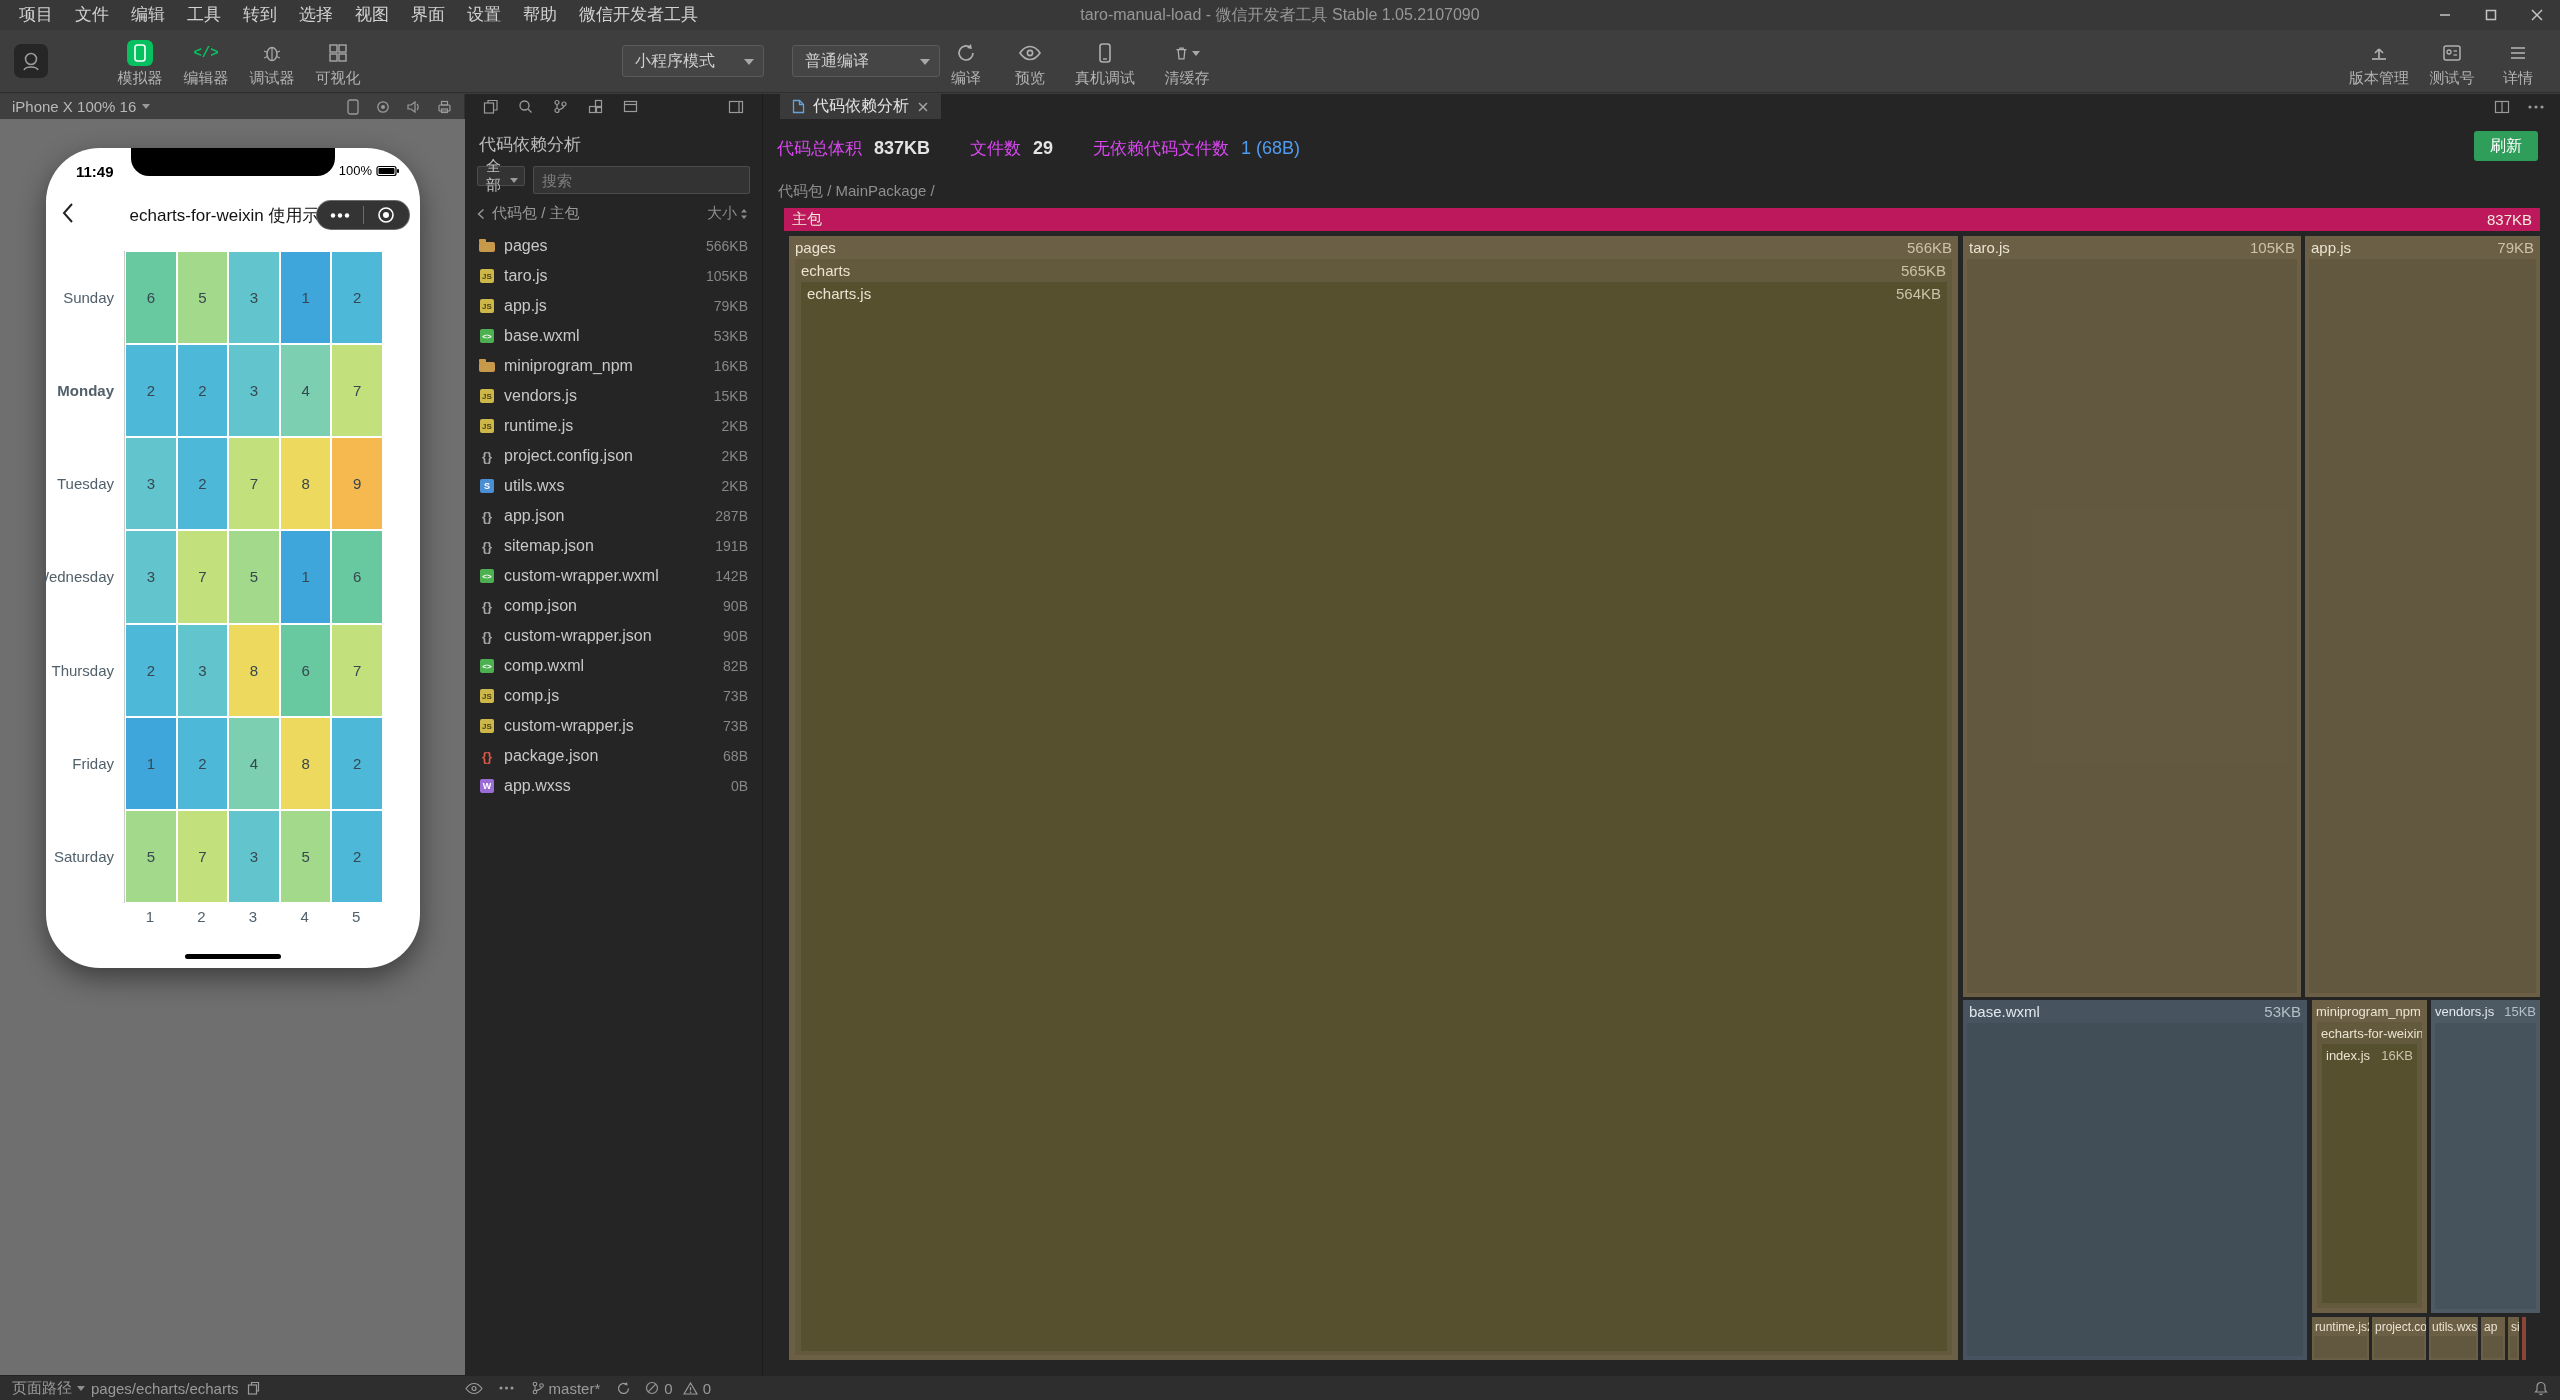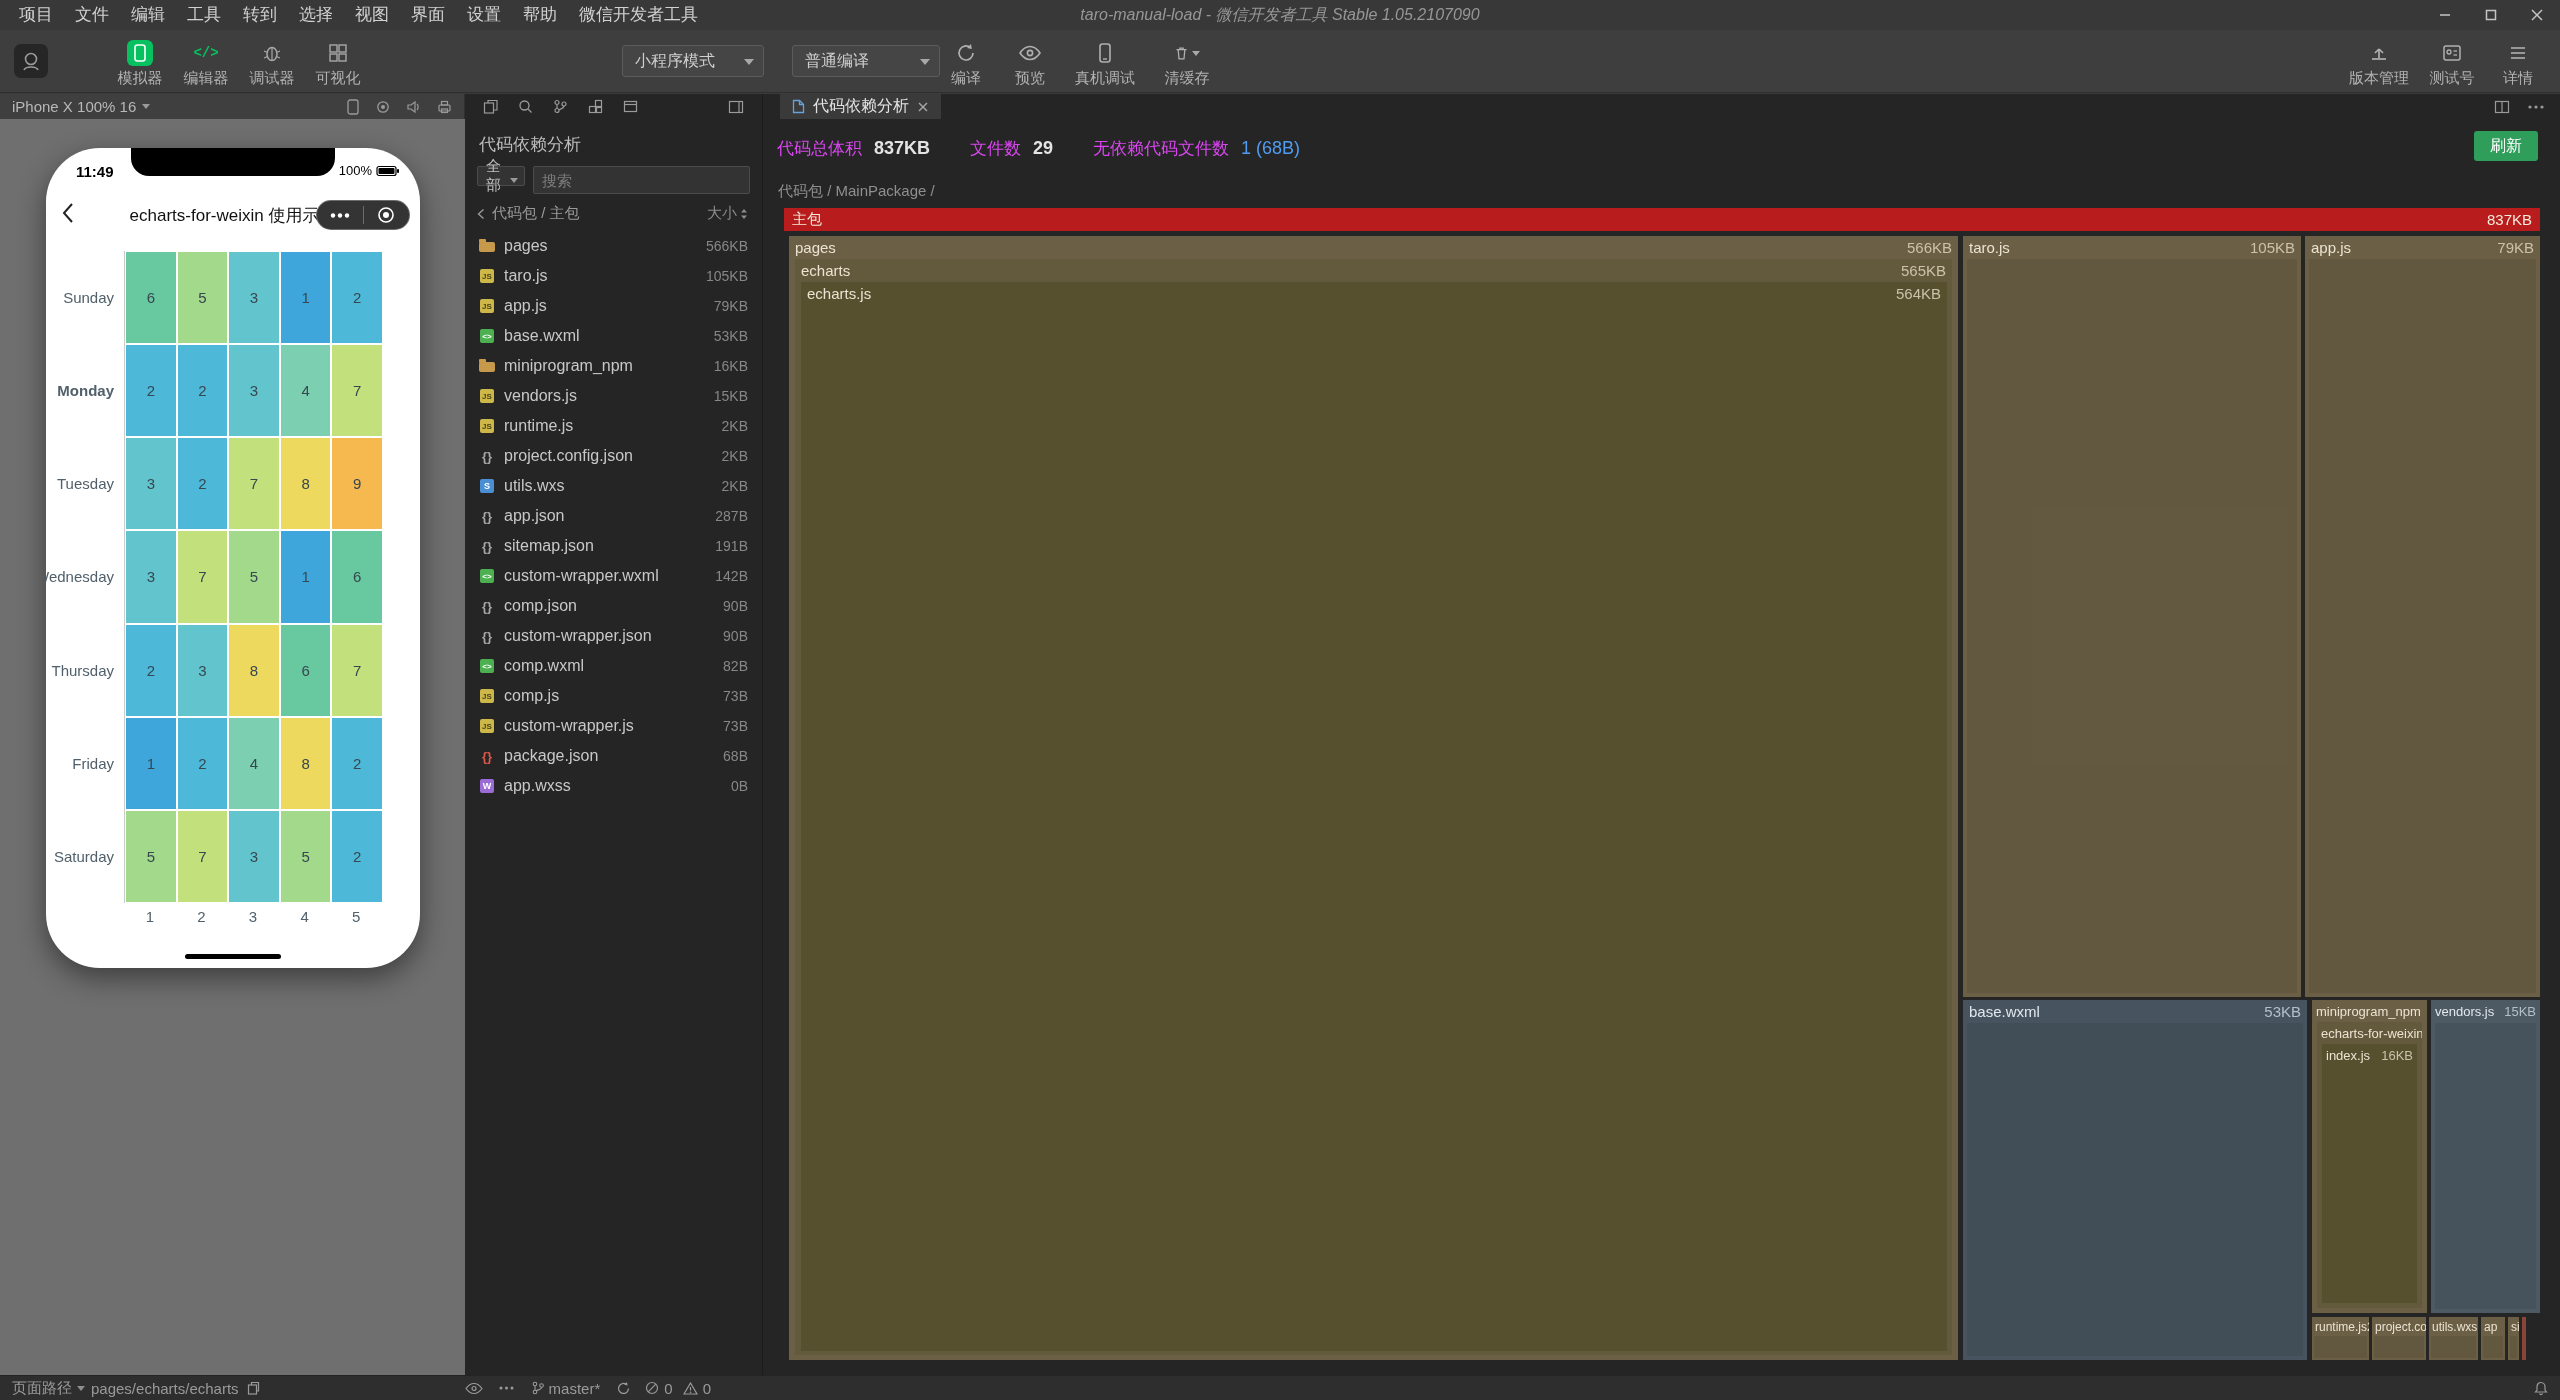--- a/index.html
+++ b/index.html
@@ -5,21 +5,21 @@
   * { margin:0; padding:0; box-sizing:border-box; }
   html,body { width:2560px; height:1400px; overflow:hidden; background:#3c3c3c;
     font-family:"Liberation Sans", sans-serif; -webkit-font-smoothing:antialiased; }
   svg { display:block; }
 
   
   #titlebar { position:absolute; left:0; top:0; width:2560px; height:30px; background:#383838;
     display:flex; align-items:center; color:#d2d2d2; font-size:17px; }
   #menu-list { display:flex; align-items:center; padding-left:8px; }
   .menu-item { padding:0 11px; line-height:30px; cursor:default; }
-  #win-title { position:absolute; left:50%; transform:translateX(-50%); color:#979797; font-size:16px; white-space:nowrap;font-style:italic; }
+  #win-title { position:absolute; left:50%; transform:translateX(-50%); color:#979797; font-size:16px; white-space:nowrap; }
   #win-controls { position:absolute; right:0; top:0; height:30px; display:flex; }
   .win-btn { width:46px; height:30px; display:flex; align-items:center; justify-content:center; }
 
   
   #toolbar { position:absolute; left:0; top:30px; width:2560px; height:63px; background:#3e3e3e;
     border-bottom:1px solid #2e2e2e; }
   #logo { position:absolute; left:14px; top:14px; width:34px; height:34px; background:#262626;
     border-radius:7px; display:flex; align-items:center; justify-content:center; }
   .tool-col { display:flex; flex-direction:column; align-items:center; width:56px; cursor:pointer; }
   .tool-col .ticon { width:26px; height:26px; margin-top:10px; display:flex; align-items:center; justify-content:center; border-radius:6px; }
@@ -122,21 +122,21 @@
   .stat { display:flex; align-items:baseline; gap:12px; }
   .stat-label { color:#d946ef; font-size:17px; }
   .stat-value { color:#e4e4e4; font-size:18px; font-weight:bold; }
   .stat-value.hl { color:#4f9cf0; font-weight:normal; cursor:pointer; }
   #refresh-btn { position:absolute; right:22px; top:12px; height:30px; padding:0 16px; background:#2f9e5a;
     color:#ffffff; font-size:16px; border:none; border-radius:3px; cursor:pointer; font-family:"Liberation Sans",sans-serif; }
   #editor-breadcrumb { position:absolute; left:15px; top:63px; color:#8f8f8f; font-size:15px; }
 
   
   #treemap { position:absolute; left:21px; top:89px; width:1756px; height:1156px; }
-  #tm-root { position:absolute; left:0; top:0; width:1756px; height:23px; background:#b91c1c;
+  #tm-root { position:absolute; left:0; top:0; width:1756px; height:23px; background:#be185d;
     display:flex; align-items:center; justify-content:space-between; padding:0 8px;
     color:#f4ecda; font-size:15px; cursor:pointer; }
   #tm-blocks { position:absolute; left:0; top:28px; width:1756px; height:1128px; }
   .tm-block { position:absolute; cursor:pointer; }
   .tm-head { height:23px; display:flex; align-items:center; justify-content:space-between; padding:0 6px;
     font-size:15px; color:#ebe3d1; overflow:hidden; white-space:nowrap; }
   .tm-head .sz { color:#cbc2aa; margin-left:6px; }
   .tm-olive { background:#6b6045; }
   .tm-olive2 { background:#635a3e; }
   .tm-olive3 { background:#57502f; }

